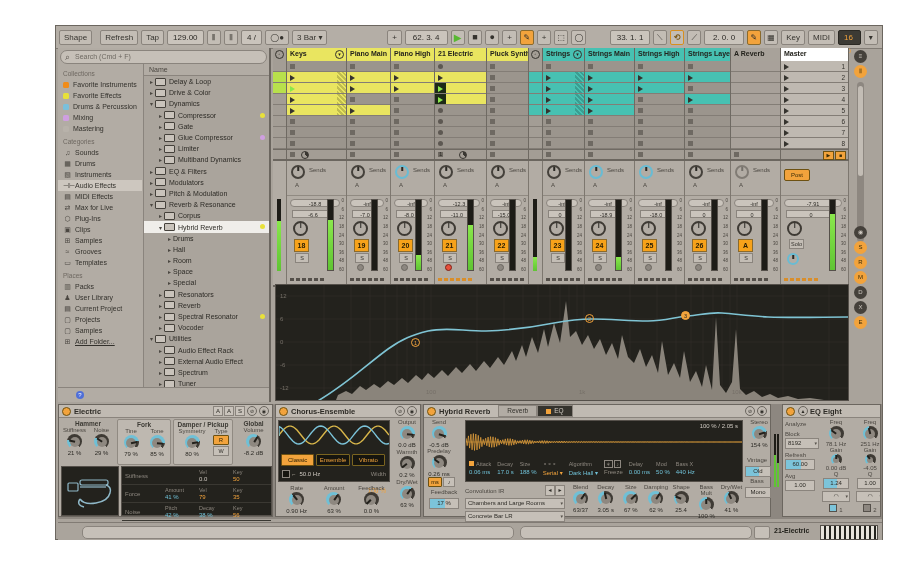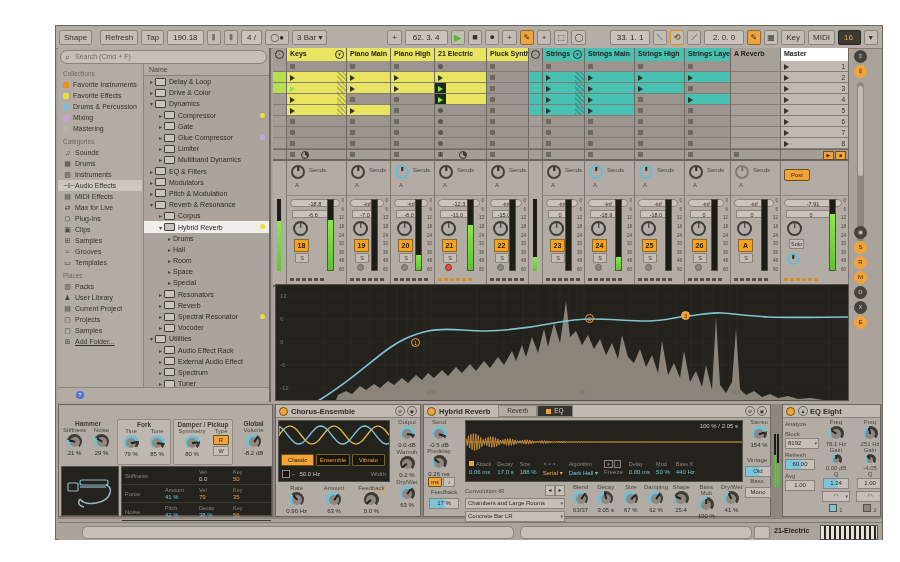--- a/index.html
+++ b/index.html
@@ -155,21 +155,21 @@
 </head>
 <body>
 
 <div class="stage">
 <div id="app">
 
   <div id="toolbar">
     <span class="tbtn">Shape</span>
     <span class="tbtn" style="margin-left:8px">Refresh</span>
     <span class="tbtn">Tap</span>
-    <span class="tval">190.18</span>
+    <span class="tval">129.00</span>
     <span class="tbtn ticon">⦀</span>
     <span class="tbtn ticon">⦀</span>
     <span class="tval">4 / 4</span>
     <span class="tbtn">◯●</span>
     <span class="tbtn"><span>3 Bar</span> ▾</span>
     <span class="tbtn ticon" style="margin-left:60px">+</span>
     <span class="tval" style="width:52px;text-align:center">62. 3. 4</span>
     <span class="tbtn ticon t-play">▶</span>
     <span class="tbtn ticon t-stop">■</span>
     <span class="tbtn ticon t-rec">●</span>
@@ -1257,20 +1257,30 @@
           <line x1="0" y1="80" x2="572" y2="80" stroke="#34332d" stroke-width="0.5"></line>
           <line x1="0" y1="103" x2="572" y2="103" stroke="#34332d" stroke-width="0.5"></line>
           <path d="M60,115 L62,110 70,106 76,109 84,101 90,105 98,99 104,103 112,96 118,100 126,93 132,98 140,90 146,95 152,88 158,93 166,85 172,91 180,82 186,88 194,79 200,86 208,76 214,83 222,72 228,80 236,66 240,76 246,60 250,72 256,52 262,68 268,44 272,62 278,38 284,58 290,16 294,52 300,46 306,60 312,50 318,64 324,54 330,70 336,58 342,74 346,50 352,72 358,78 364,64 370,82 376,70 382,88 386,56 392,90 398,78 404,93 408,66 414,97 420,86 426,102 430,80 436,105 440,32 444,100 450,108 456,97 460,44 464,104 470,110 478,106 486,112 494,109 502,113 512,111 522,114 534,113 548,115 572,115 Z" fill="#8a847b"></path>
           <path d="M40,117 C70,100 90,80 112,64 C126,54 136,50 152,46 C170,42 186,46 210,46 C240,45 258,42 278,38 C294,35 302,34 316,34 C336,34 352,36 372,36 C390,36 398,32 412,31 C424,30 434,27 446,28 C460,29 472,31 492,32 C520,33 548,32 572,32" fill="none" stroke="#7fc4d4" stroke-width="1.6"></path>
         </svg>
   <span class="eqlab" style="left: 4px; top: 8px;">12</span><span class="eqlab" style="left: 4px; top: 31px;">6</span><span class="eqlab" style="left: 4px; top: 54px;">0</span><span class="eqlab" style="left: 4px; top: 77px;">-6</span><span class="eqlab" style="left: 4px; top: 100px;">-12</span><span class="eqlab" style="left: 150px; top: 104px;">100</span><span class="eqlab" style="left: 303px; top: 104px;">1k</span><span class="eqlab" style="left: 456px; top: 104px;">10k</span><span class="eqnode" style="left: 135px; top: 53px;">1</span><span class="eqnode" style="left: 309px; top: 29px;">2</span><span class="eqnode fill" style="left: 405px; top: 26px;">3</span></div>
 
   <div id="devices">
 
     <div class="dev" style="width:215px">
+      <div class="dhead">
+        <span class="pwr"></span>
+        <span>Electric</span>
+        <span class="tsp"></span>
+        <span class="hico">A</span>
+        <span class="hico">A</span>
+        <span class="hico">S</span>
+        <span class="hcirc">⊘</span>
+        <span class="hcirc">◉</span>
+      </div>
       <div class="secbox" style="left:2px;width:54px">
         <div class="sectitle">Hammer</div>
         <div class="krow">
               <div class="kgroup">
                 <div>Stiffness</div>
                 <div class="knob" style="--f: 0.21;"></div>
                 <div class="kv">21 %</div>
               </div>
               <div class="kgroup">
                 <div>Noise</div>

